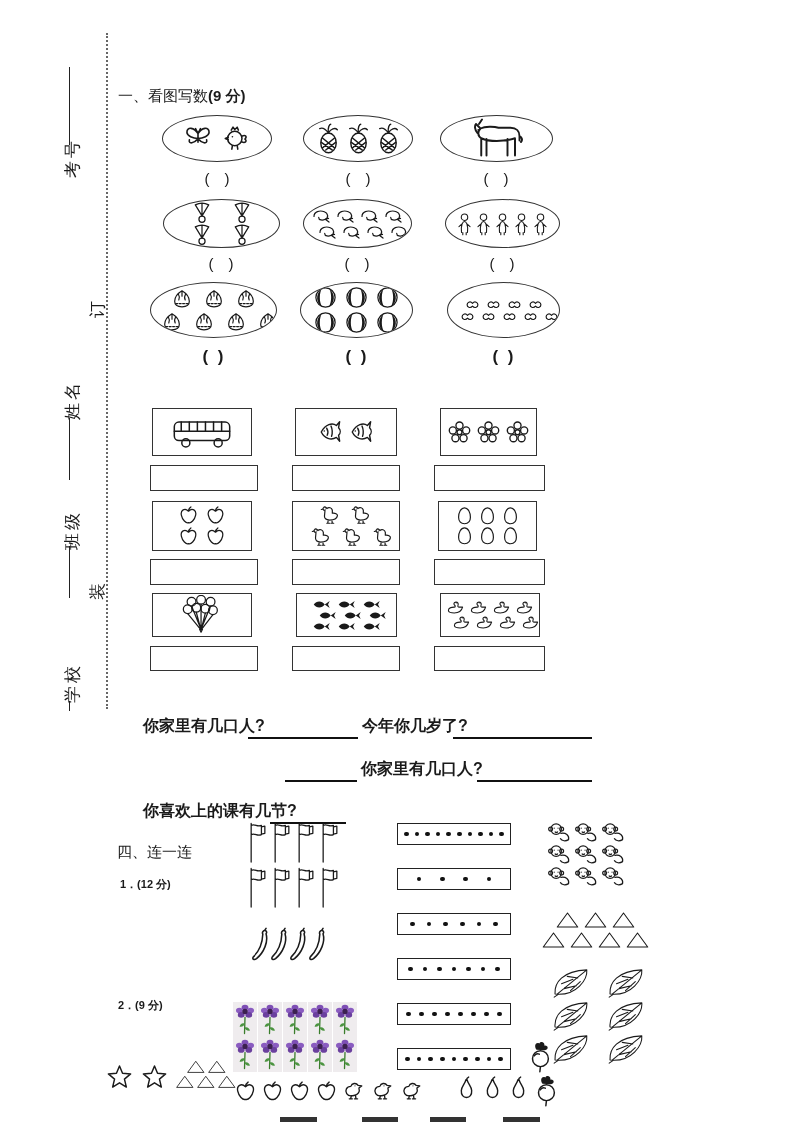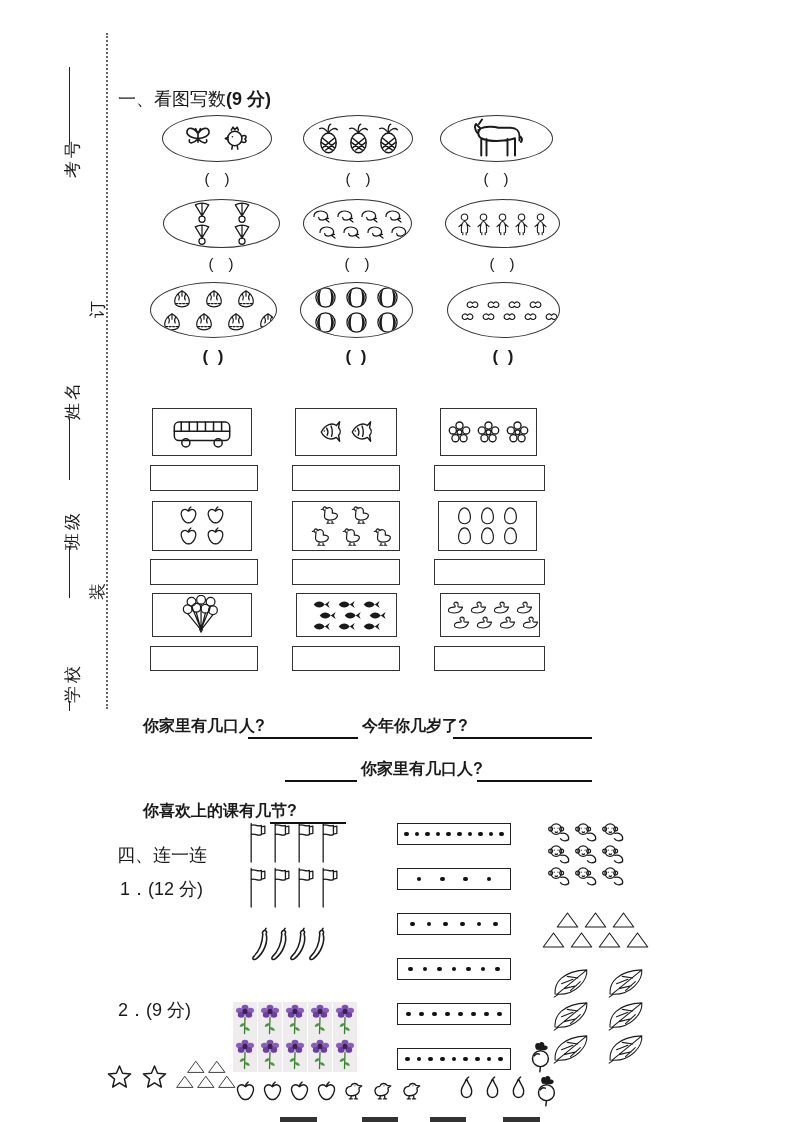--- a/index.html
+++ b/index.html
@@ -7,23 +7,23 @@
   .page{position:relative;width:793px;height:1122px;background:#fff;overflow:hidden;
         font-family:"Liberation Sans","DejaVu Sans",sans-serif;color:#1a1a1a}
   
   .dotline{position:absolute;left:106px;top:33px;height:676px;width:0;border-left:2px dotted #666}
   .vuline{position:absolute;left:69px;width:0;border-left:1.6px solid #222}
   .rot{position:absolute;transform:rotate(-90deg);transform-origin:center;white-space:nowrap;
        font-size:17px;letter-spacing:3px;height:18px;text-align:center}
   
   .title{position:absolute;left:150px;top:46px;width:430px;text-align:center;
          font-size:19.5px;font-weight:bold;letter-spacing:.5px}
-  .sec-h{position:absolute;font-size:18px}
+  .sec-h{position:absolute;font-size:15px}
   .sec-h b{font-weight:bold}
-  .sub{position:absolute;font-size:18px;font-weight:normal}
+  .sub{position:absolute;font-size:11px;font-weight:bold}
   .inlinebox{display:inline-block;width:50px;height:17px;border:1.6px solid #222;
              vertical-align:-3px;margin:0 1px}
   
   .oval{position:absolute;border:1.5px solid #333;border-radius:50%;
         display:flex;flex-direction:column;align-items:center;justify-content:center;overflow:hidden}
   .paren{position:absolute;font-size:15px;white-space:pre;text-align:center;width:70px}
   .paren.bold{font-weight:bold;font-size:17px}
   
   .picbox{position:absolute;border:1.8px solid #333;display:flex;flex-direction:column;
           align-items:center;justify-content:center;overflow:hidden}

